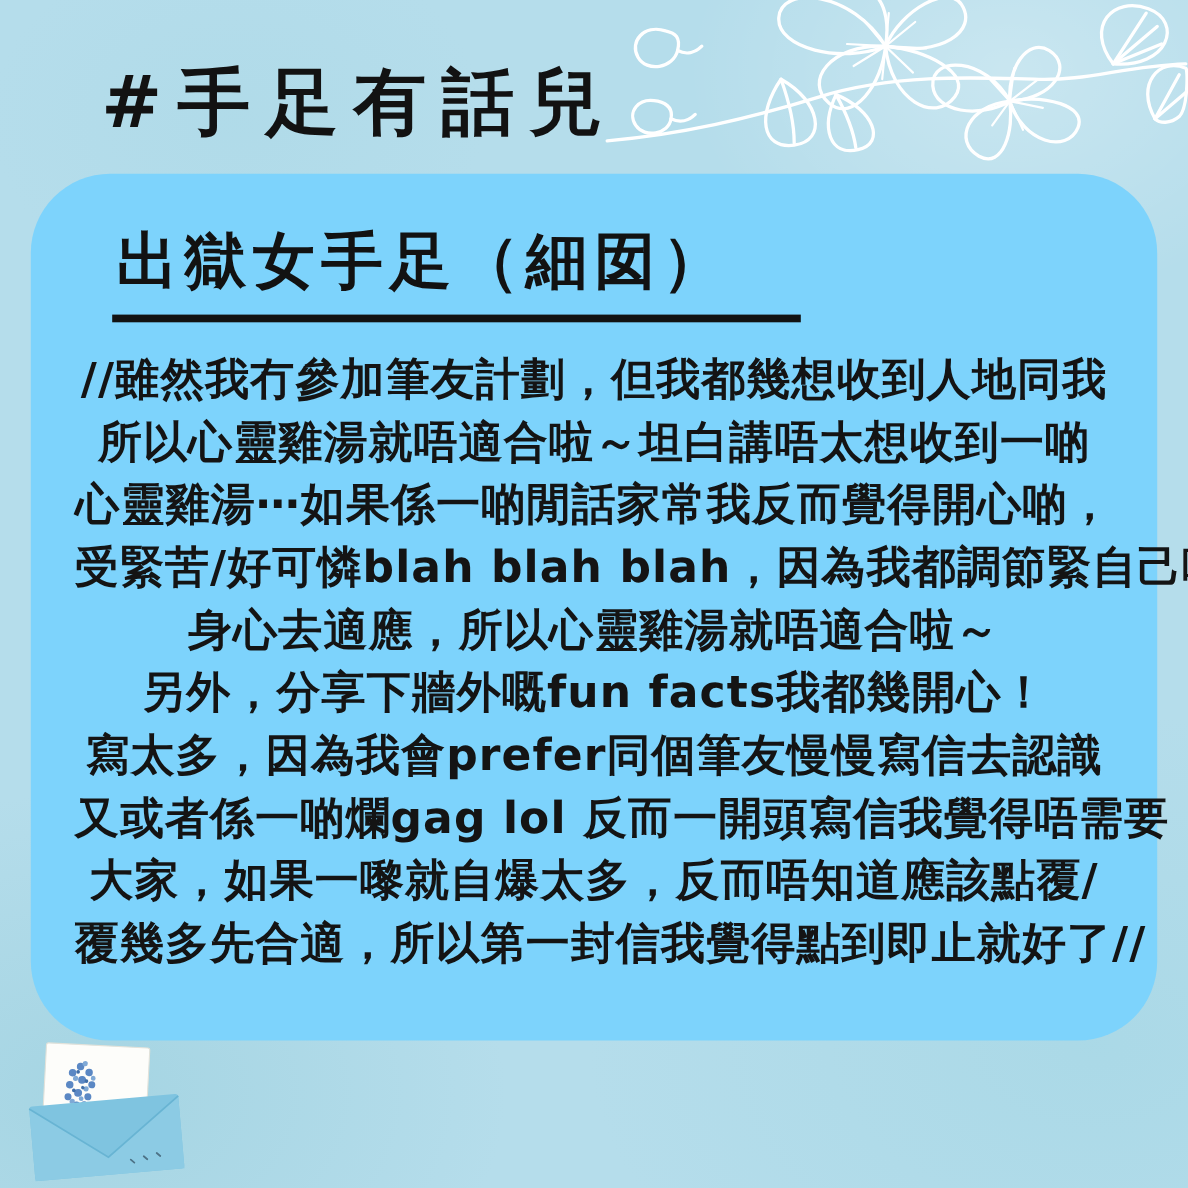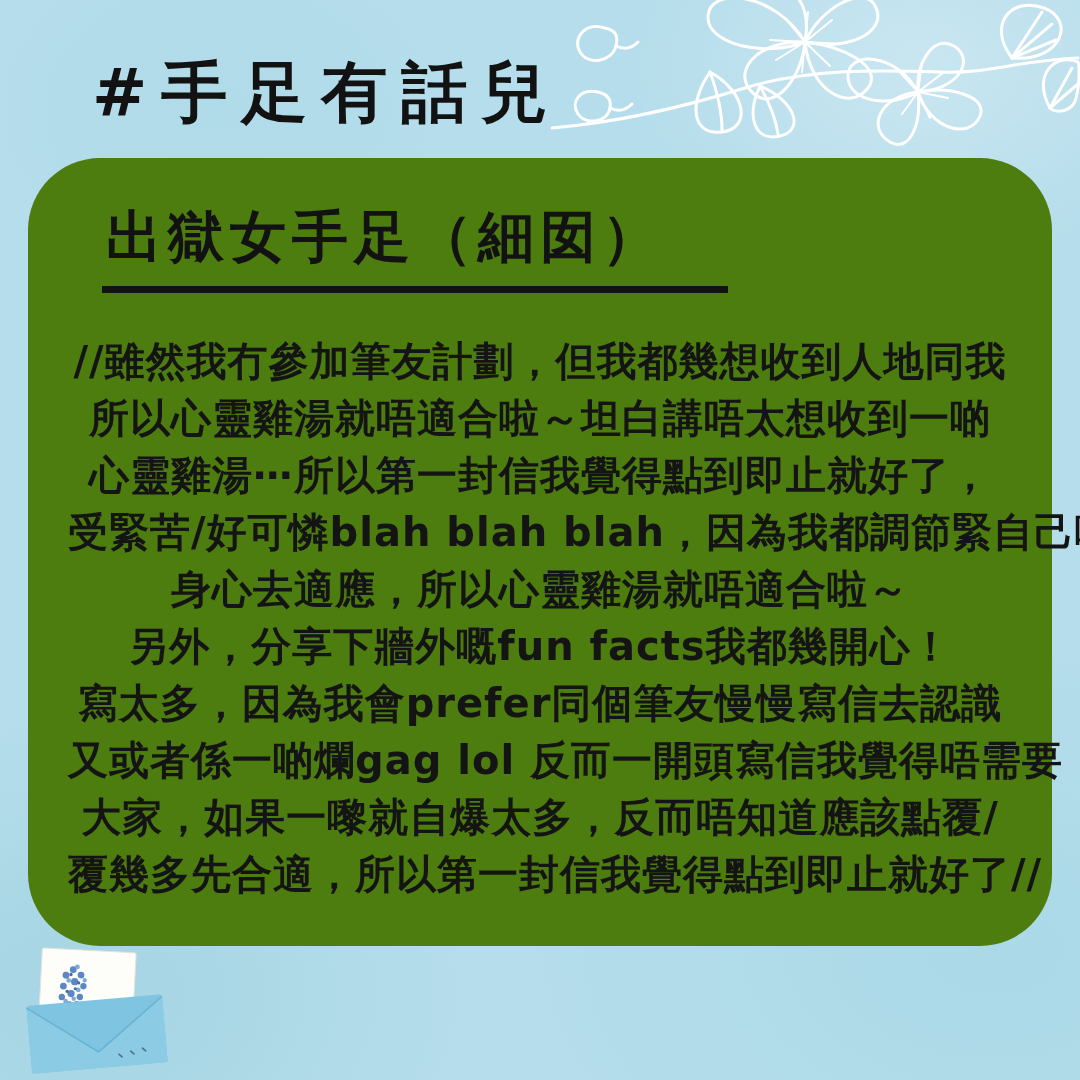--- a/index.html
+++ b/index.html
@@ -15,31 +15,31 @@
       radial-gradient(ellipse 300px 220px at 20% 10%, rgba(170,216,230,0.45), transparent 75%);
   }
   .hashtag{
     position:absolute;left:92px;top:48px;
     font-size:66px;font-weight:700;color:#121212;
     letter-spacing:14px;white-space:nowrap;
   }
   .flowers{position:absolute;top:0;right:0;}
   .card{
     position:absolute;left:28px;top:158px;width:1024px;height:788px;
-    background:#4d7c0f;border-radius:72px;
+    background:#7dd3fc;border-radius:72px;
     box-sizing:border-box;padding:36px 40px 0 40px;
   }
   .heading{
     display:inline-block;margin:6px 0 0 34px;
     font-size:56px;font-weight:700;color:#121212;
     letter-spacing:6px;white-space:nowrap;
     border-bottom:7px solid #121212;
     padding:0 64px 10px 4px;
   }
-  .bodytext{margin-top:40px;text-align:center;}
+  .bodytext{margin-top:24px;text-align:center;}
   .bodytext p{
     margin:0;font-size:40px;line-height:57px;font-weight:600;
     color:#141414;letter-spacing:1px;white-space:nowrap;
   }
   .envelope{position:absolute;left:12px;top:942px;}
 </style>
 </head>
 <body>
 
 <div style="width:1080px;height:1080px;">
@@ -98,21 +98,21 @@
       <path d="M500,108 L522,68"></path>
         <path d="M500,108 L528,84"></path>
     </g>
   </svg>
 
   <div class="card">
     <h1 class="heading">出獄女手足（細囡）</h1>
     <div class="bodytext">
       <p>//雖然我冇參加筆友計劃，但我都幾想收到人地同我</p>
       <p>所以心靈雞湯就唔適合啦～坦白講唔太想收到一啲</p>
-      <p>心靈雞湯⋯所以第一封信我覺得點到即止就好了，</p>
+      <p>心靈雞湯⋯如果係一啲閒話家常我反而覺得開心啲，</p>
       <p>受緊苦/好可憐blah blah blah，因為我都調節緊自己嘅</p>
       <p>身心去適應，所以心靈雞湯就唔適合啦～</p>
       <p>另外，分享下牆外嘅fun facts我都幾開心！</p>
       <p>寫太多，因為我會prefer同個筆友慢慢寫信去認識</p>
       <p>又或者係一啲爛gag lol 反而一開頭寫信我覺得唔需要</p>
       <p>大家，如果一嚟就自爆太多，反而唔知道應該點覆/</p>
       <p>覆幾多先合適，所以第一封信我覺得點到即止就好了//</p>
     </div>
   </div>
 

